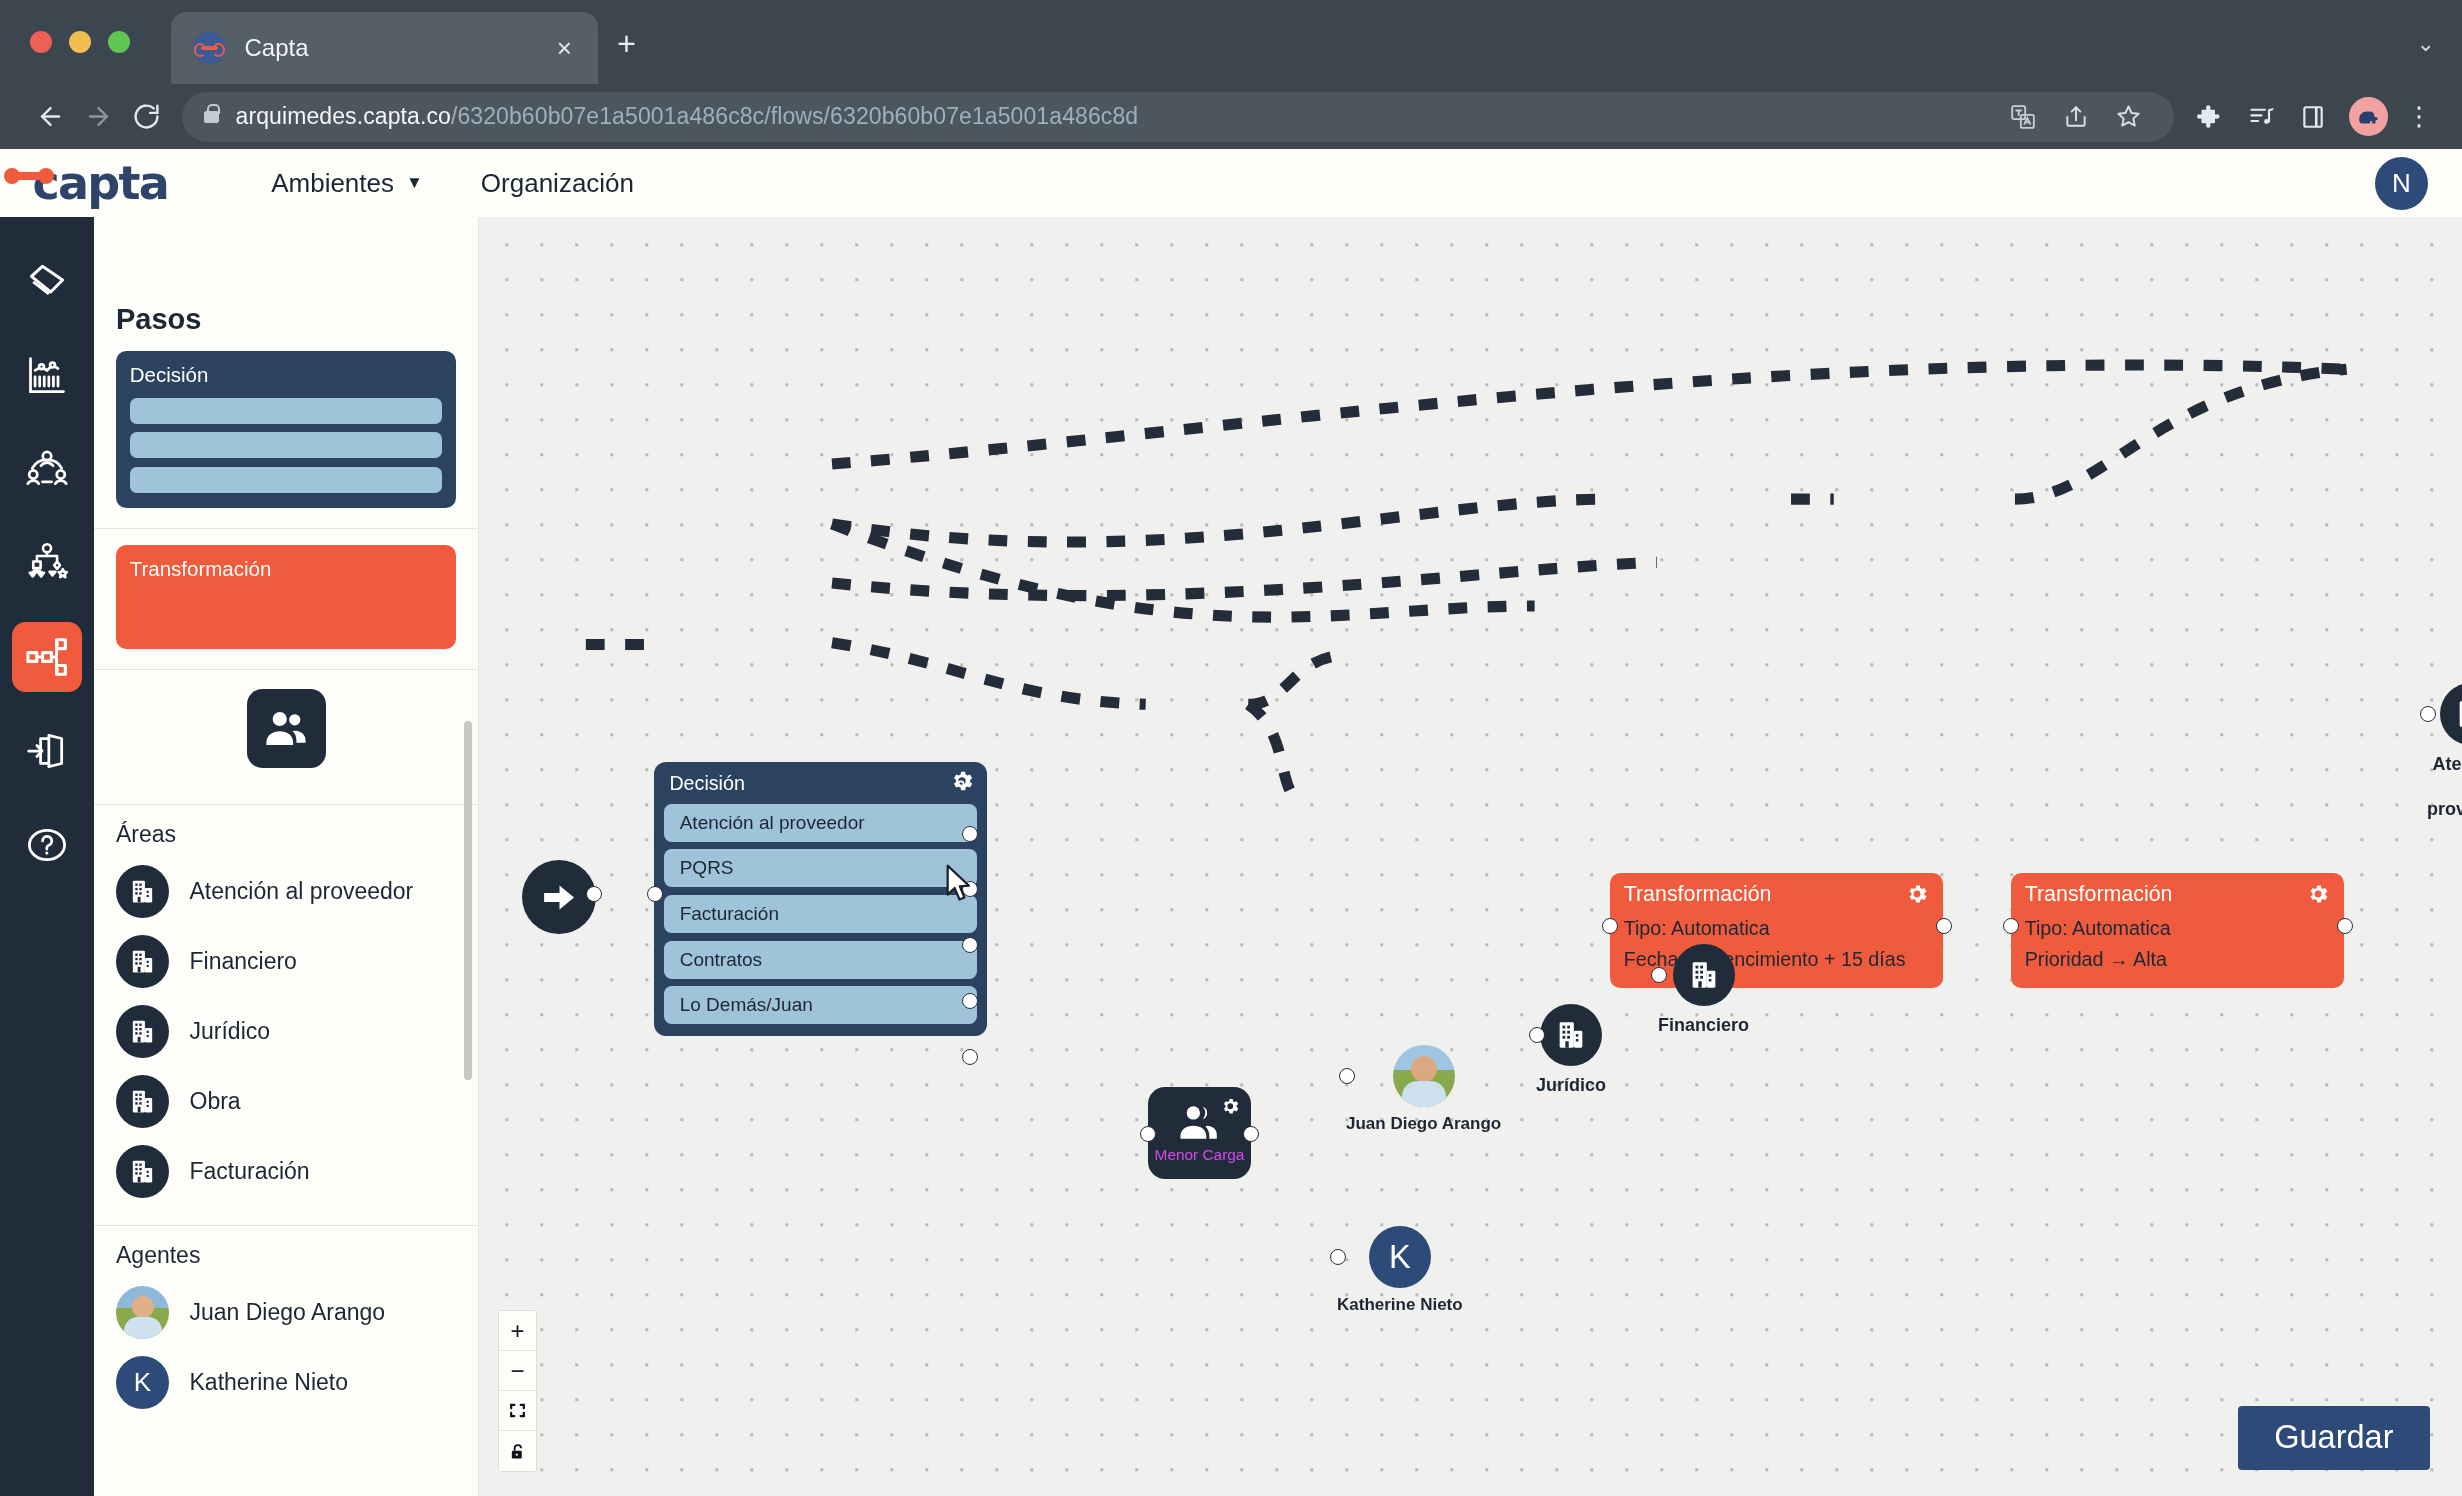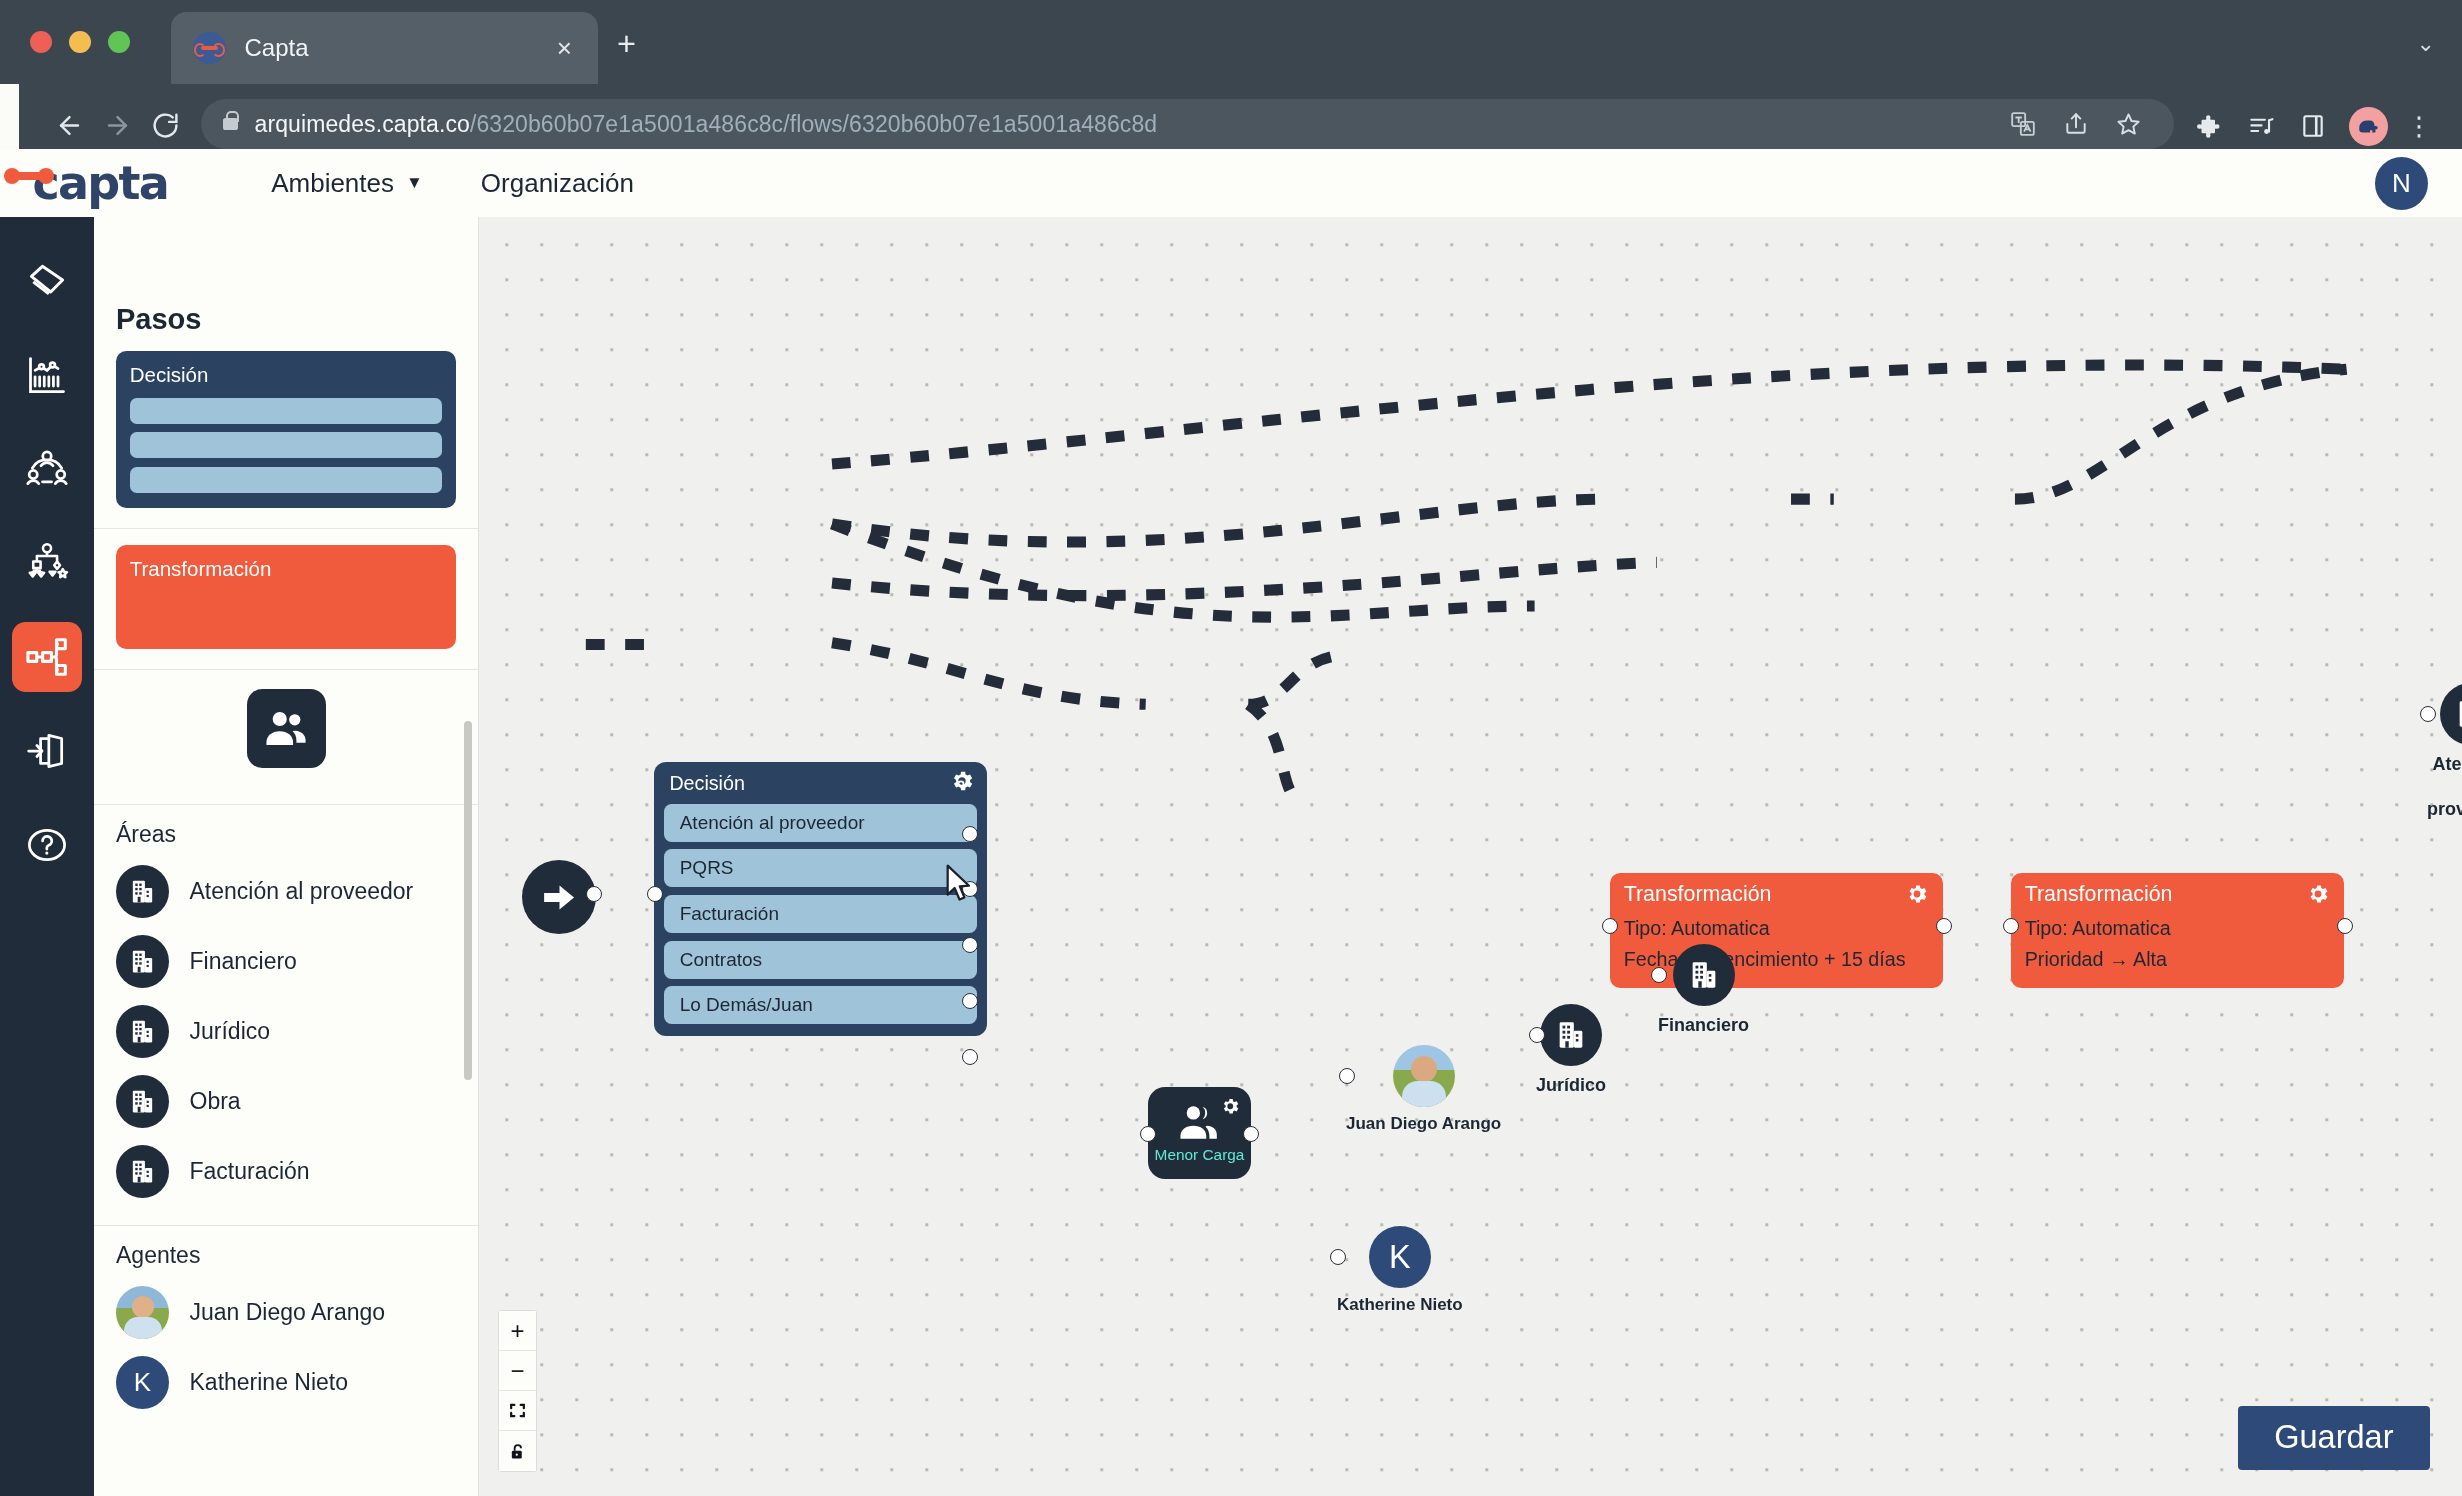--- a/index.html
+++ b/index.html
@@ -50,21 +50,21 @@
   .tab-new {
     position: absolute; left: 617px; top: 28px;
     color: #e9edf0; font-size: 32.5px; line-height: 1; cursor: pointer; font-weight: 300;
   }
   .chev-win {
     position: absolute; right: 27px; top: 31px; color: #d8dee3; font-size: 22px;
   }
 
   .chrome-bar {
     height: 65px; background: #3b464f;
-    display: flex; align-items: flex-end; padding: 0 26px; position: relative; margin-left: 19px;
+    display: flex; align-items: center; padding: 0 26px; position: relative;
   }
   .nav-btn {
     width: 48px; height: 48px; display: flex; align-items: center; justify-content: center;
     color: #e3e8ec; font-size: 29px; cursor: pointer;
   }
   .nav-btn.dim { color: #8b979f; }
   .omnibox {
     flex: 1; height: 50px; background: #4c565f; border-radius: 26px;
     display: flex; align-items: center; padding: 0 22px; margin: 0 13.7px 0 12px;
     position: relative;
@@ -263,21 +263,21 @@
     width: 44px; height: 26px; border-radius: 15.4px 15.4px 0 0; background: #cde0f0;
   }
   .n-agent .ag-circ.initial { background: #2e4a78; }
   .n-agent .ag-label { font-size: 17px; color: #1d2733; font-weight: 700; margin-top: 6.8px; white-space: nowrap; }
 
   .n-load {
     width: 103px; height: 92px; background: #212c3a; border-radius: 17px;
     display: flex; flex-direction: column; align-items: center; justify-content: center;
     position: relative; cursor: pointer;
   }
-  .n-load .nl-label { color: #5eead4; font-size: 15.4px; margin-top: 1.7px; }
+  .n-load .nl-label { color: #d946ef; font-size: 15.4px; margin-top: 1.7px; }
   .n-load .nl-gear { position: absolute; right: 10.3px; top: 8.5px; }
 
   .port {
     position: absolute; width: 16.2px; height: 16.2px; border-radius: 50%;
     background: #fff; border: 1.7px solid #2a2f38; cursor: crosshair; z-index: 5;
   }
 
   
   .zoomctl {
     position: absolute; left: 19px; bottom: 24px; width: 39px;

